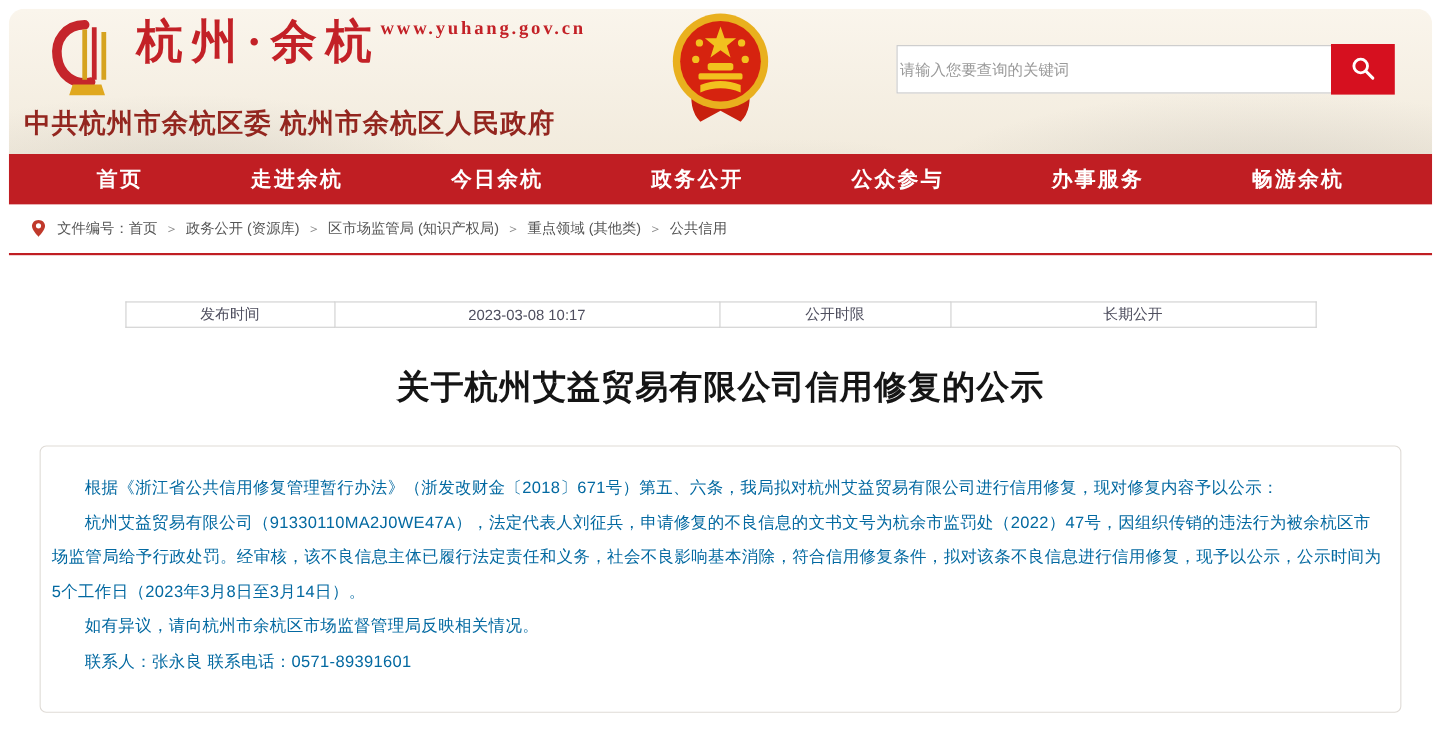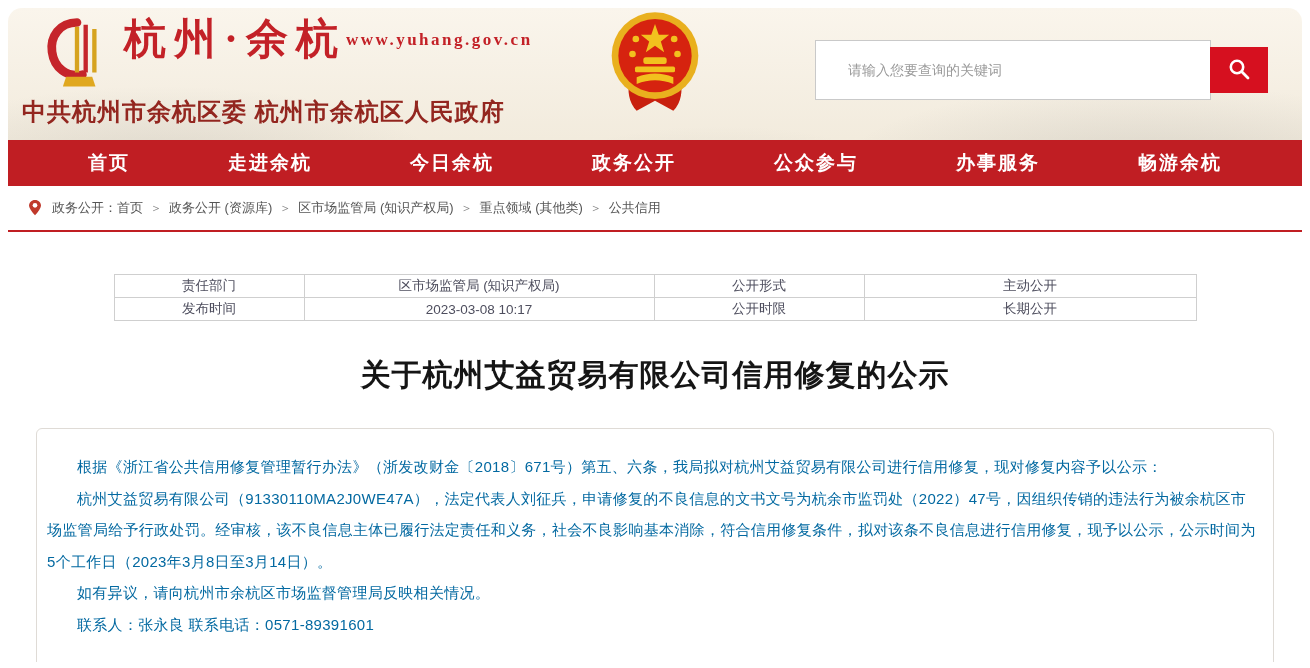--- a/index.html
+++ b/index.html
@@ -25,32 +25,32 @@
   }
   .logo-block { position:absolute; left:36px; top:8px; display:flex; align-items:flex-start; cursor:pointer; }
   .logo-emblem { width:66px; height:76px; margin-right:14px; }
   .logo-texts { display:flex; flex-direction:row; }
   .logo-title {
     font-family:"Liberation Serif","DejaVu Serif",serif;
     font-size:42px; font-weight:bold; color:#c32127; letter-spacing:8px; line-height:46px;
   }
   .logo-url {
     font-family:"Liberation Serif","DejaVu Serif",serif;
-    font-size:17px; font-weight:bold; color:#c32127; letter-spacing:2.5px; margin-top:14px;
+    font-size:17px; font-weight:bold; color:#c32127; letter-spacing:2.5px; margin-top:0;
   }
   .org-line {
     position:absolute; left:14px; top:88px;
     font-size:24px; font-weight:bold; color:#93261f; letter-spacing:1px;
   }
   .national-emblem { position:absolute; left:50%; transform:translateX(-50%); top:0; }
 
   .search-area { position:absolute; right:34px; top:32px; display:flex; align-items:center; }
   .search-input {
-    width:396px; height:60px; border:1px solid #c9c9c9; background:#ffffff;
-    padding:0 32px; font-size:14px; color:#333; outline:none;
+    width:396px; height:44px; border:1px solid #c9c9c9; background:#ffffff;
+    padding:0 2px; font-size:14px; color:#333; outline:none;
     font-family:"Liberation Sans","DejaVu Sans",sans-serif;
   }
   .search-input::placeholder { color:#9a9a9a; }
   .search-button {
     width:58px; height:46px; background:#d6101f; border:none; cursor:pointer;
     display:flex; align-items:center; justify-content:center; margin-left:-1px;
   }
 
   
   .main-nav {
@@ -156,21 +156,21 @@
     <span class="nav-item">畅游余杭</span>
   </div>
 
   <div class="breadcrumb-bar">
     <span class="crumb-icon">
       <svg width="18" height="18" viewBox="0 0 20 20">
         <path d="M10 1 C6 1 3.4 3.8 3.4 7.2 C3.4 11.4 10 18 10 18 C10 18 16.6 11.4 16.6 7.2 C16.6 3.8 14 1 10 1 Z" fill="#c0392b"></path>
         <circle cx="10" cy="7" r="2.6" fill="#ffffff"></circle>
       </svg>
     </span>
-    <span class="crumb-label">政务公开：</span>
+    <span class="crumb-label">文件编号：</span>
     <span class="crumb-item">首页</span>
     <span class="crumb-sep">＞</span>
     <span class="crumb-item">政务公开 (资源库)</span>
     <span class="crumb-sep">＞</span>
     <span class="crumb-item">区市场监管局 (知识产权局)</span>
     <span class="crumb-sep">＞</span>
     <span class="crumb-item">重点领域 (其他类)</span>
     <span class="crumb-sep">＞</span>
     <span class="crumb-item">公共信用</span>
   </div>
@@ -180,26 +180,20 @@
 
     <table class="info-table">
       <colgroup>
           <col style="width:190px">
           <col style="width:350px">
           <col style="width:210px">
           <col style="width:332px">
         </colgroup>
       <tbody>
         <tr>
-          <td>责任部门</td>
-          <td>区市场监管局 (知识产权局)</td>
-          <td>公开形式</td>
-          <td>主动公开</td>
-        </tr>
-        <tr>
           <td>发布时间</td>
           <td>2023-03-08 10:17</td>
           <td>公开时限</td>
           <td>长期公开</td>
         </tr>
       </tbody>
     </table>
 
     <div class="article-title">关于杭州艾益贸易有限公司信用修复的公示</div>
 

